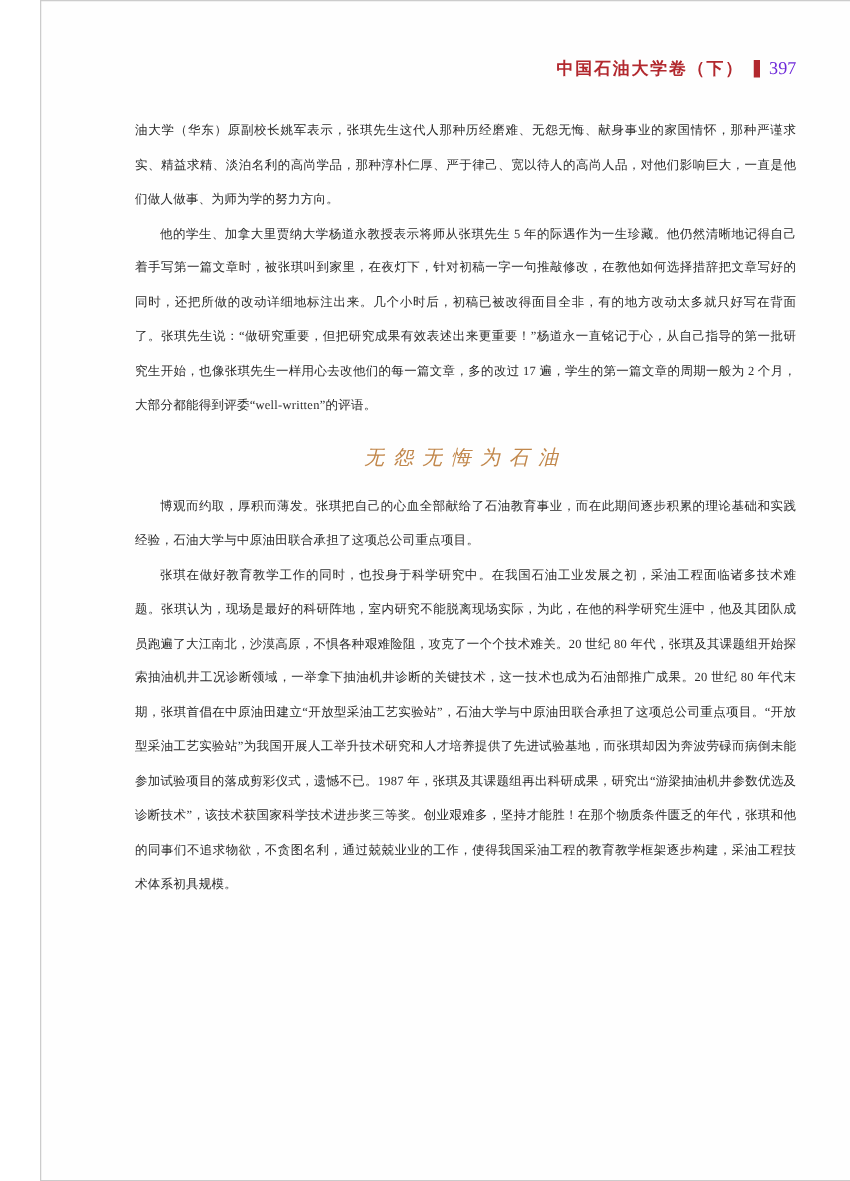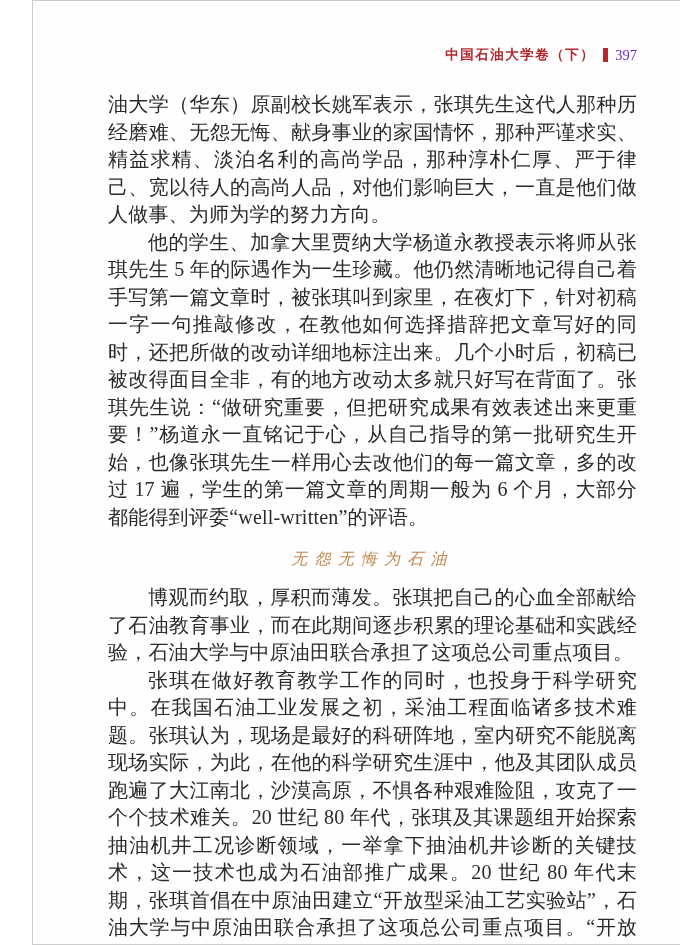--- a/index.html
+++ b/index.html
@@ -31,21 +31,21 @@
     width: 5px; height: 14px;
     background: #b2282e;
     margin: 0 7px 0 8px;
   }
   .header-page-number {
     color: #6d28d9;
     font-size: 14.5px;
   }
   .content p {
     margin: 0;
-    font-size: 20px;
+    font-size: 10px;
     line-height: 27.5px;
     color: #2a2a2a;
     text-align: justify;
     text-justify: inter-ideograph;
     letter-spacing: 0.2px;
   }
   .content p.indent { text-indent: 2em; }
   .section-heading {
     text-align: center;
     color: #c1874b;
@@ -65,21 +65,21 @@
   <div class="page-header">
     <span class="header-title">中国石油大学卷（下）</span>
     <span class="header-divider"></span>
     <span class="header-page-number">397</span>
   </div>
 
   <div class="content">
 
     <p>油大学（华东）原副校长姚军表示，张琪先生这代人那种历经磨难、无怨无悔、献身事业的家国情怀，那种严谨求实、精益求精、淡泊名利的高尚学品，那种淳朴仁厚、严于律己、宽以待人的高尚人品，对他们影响巨大，一直是他们做人做事、为师为学的努力方向。</p>
 
-    <p class="indent">他的学生、加拿大里贾纳大学杨道永教授表示将师从张琪先生 5 年的际遇作为一生珍藏。他仍然清晰地记得自己着手写第一篇文章时，被张琪叫到家里，在夜灯下，针对初稿一字一句推敲修改，在教他如何选择措辞把文章写好的同时，还把所做的改动详细地标注出来。几个小时后，初稿已被改得面目全非，有的地方改动太多就只好写在背面了。张琪先生说：“做研究重要，但把研究成果有效表述出来更重要！”杨道永一直铭记于心，从自己指导的第一批研究生开始，也像张琪先生一样用心去改他们的每一篇文章，多的改过 17 遍，学生的第一篇文章的周期一般为 6 个月，大部分都能得到评委“well-written”的评语。</p>
+    <p class="indent">他的学生、加拿大里贾纳大学杨道永教授表示将师从张琪先生 5 年的际遇作为一生珍藏。他仍然清晰地记得自己着手写第一篇文章时，被张琪叫到家里，在夜灯下，针对初稿一字一句推敲修改，在教他如何选择措辞把文章写好的同时，还把所做的改动详细地标注出来。几个小时后，初稿已被改得面目全非，有的地方改动太多就只好写在背面了。张琪先生说：“做研究重要，但把研究成果有效表述出来更重要！”杨道永一直铭记于心，从自己指导的第一批研究生开始，也像张琪先生一样用心去改他们的每一篇文章，多的改过 17 遍，学生的第一篇文章的周期一般为 2 个月，大部分都能得到评委“well-written”的评语。</p>
 
     <h2 class="section-heading">无怨无悔为石油</h2>
 
     <p class="indent">博观而约取，厚积而薄发。张琪把自己的心血全部献给了石油教育事业，而在此期间逐步积累的理论基础和实践经验，石油大学与中原油田联合承担了这项总公司重点项目。</p>
 
     <p class="indent">张琪在做好教育教学工作的同时，也投身于科学研究中。在我国石油工业发展之初，采油工程面临诸多技术难题。张琪认为，现场是最好的科研阵地，室内研究不能脱离现场实际，为此，在他的科学研究生涯中，他及其团队成员跑遍了大江南北，沙漠高原，不惧各种艰难险阻，攻克了一个个技术难关。20 世纪 80 年代，张琪及其课题组开始探索抽油机井工况诊断领域，一举拿下抽油机井诊断的关键技术，这一技术也成为石油部推广成果。20 世纪 80 年代末期，张琪首倡在中原油田建立“开放型采油工艺实验站”，石油大学与中原油田联合承担了这项总公司重点项目。“开放型采油工艺实验站”为我国开展人工举升技术研究和人才培养提供了先进试验基地，而张琪却因为奔波劳碌而病倒未能参加试验项目的落成剪彩仪式，遗憾不已。1987 年，张琪及其课题组再出科研成果，研究出“游梁抽油机井参数优选及诊断技术”，该技术获国家科学技术进步奖三等奖。创业艰难多，坚持才能胜！在那个物质条件匮乏的年代，张琪和他的同事们不追求物欲，不贪图名利，通过兢兢业业的工作，使得我国采油工程的教育教学框架逐步构建，采油工程技术体系初具规模。</p>
 
   </div>
 
 </div>

